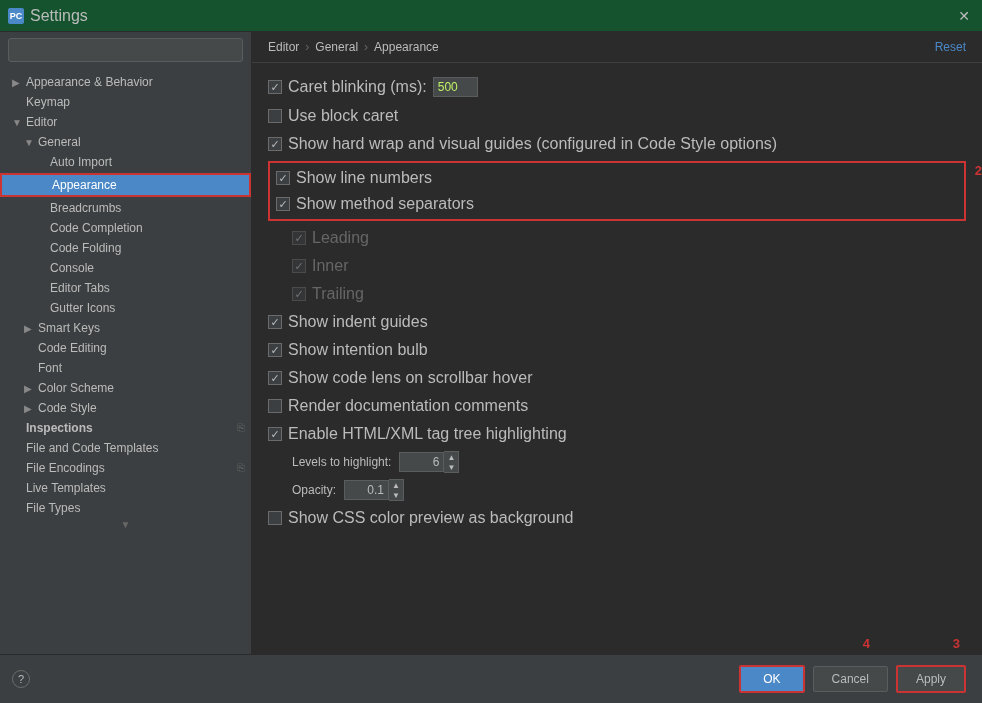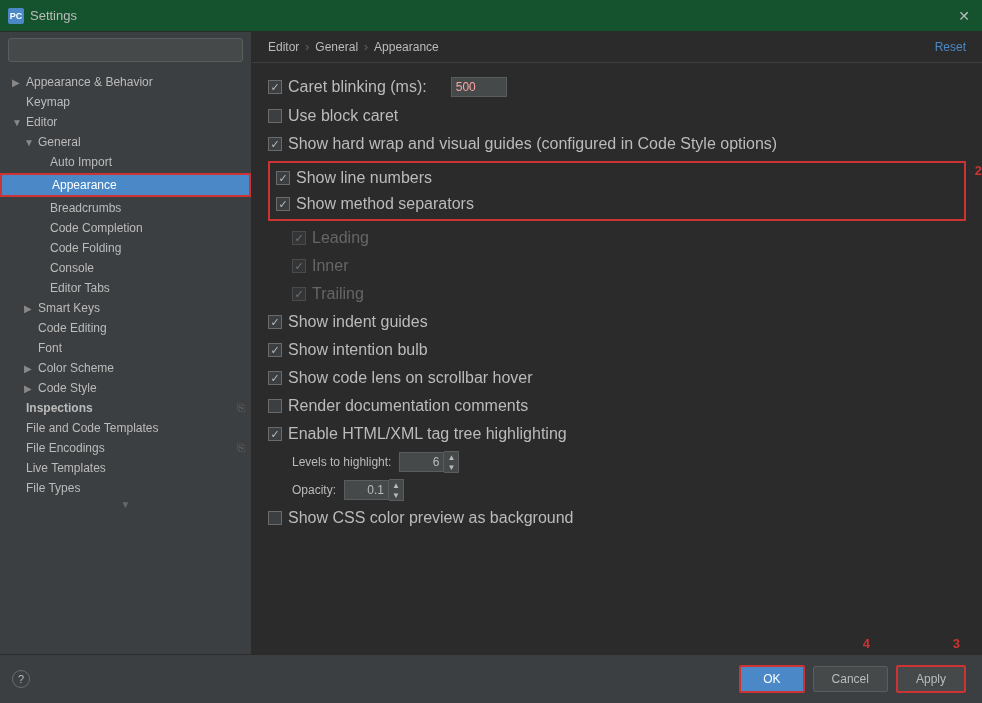--- a/index.html
+++ b/index.html
@@ -8,21 +8,21 @@
     
     .title-bar {
       background: #14532d;
       height: 32px;
       display: flex;
       align-items: center;
       padding: 0 8px;
       border-bottom: 1px solid #2b2b2b;
       user-select: none;
     }
-    .title-bar-text { flex: 1; color: #bbbbbb; font-size: 13px; }
+    .title-bar-text { flex: 1; color: #bbbbbb; font-size: 16px; }
     .title-bar-close {
       width: 20px; height: 20px; display: flex; align-items: center; justify-content: center;
       cursor: pointer; color: #bbbbbb; font-size: 14px; border-radius: 2px;
     }
 
     
     .main-container {
       display: flex;
       flex-direction: column;
       height: calc(703px - 32px);
@@ -336,20 +336,24 @@
           <span class="tree-label">Code Folding</span>
         </div>
         <div class="tree-item tree-indent-3">
           <span class="tree-arrow"></span>
           <span class="tree-label">Console</span>
         </div>
         <div class="tree-item tree-indent-3">
           <span class="tree-arrow"></span>
           <span class="tree-label">Editor Tabs</span>
         </div>
+        <div class="tree-item tree-indent-3">
+          <span class="tree-arrow"></span>
+          <span class="tree-label">Gutter Icons</span>
+        </div>
         <div class="tree-item tree-indent-2">
           <span class="tree-arrow">▶</span>
           <span class="tree-label">Smart Keys</span>
         </div>
         <div class="tree-item tree-indent-2">
           <span class="tree-arrow"></span>
           <span class="tree-label">Code Editing</span>
         </div>
         <div class="tree-item tree-indent-2">
           <span class="tree-arrow"></span>
@@ -406,21 +410,21 @@
         <span class="reset-link">Reset</span>
       </div>
 
       <div class="settings-content">
 
         <div class="setting-row">
           <label class="cb-wrapper">
             <div class="cb-box checked"></div>
             <span class="setting-label">Caret blinking (ms):</span>
           </label>
-          <input type="text" style="margin-left: 24px; background: rgb(69, 73, 74); border: 1px solid rgb(90, 93, 94); color: #fca5a5; font-size: 12px; width: 56px; padding: 2px 4px;" value="500">
+          <input type="text" style="margin-left: 6px; background: rgb(69, 73, 74); border: 1px solid rgb(90, 93, 94); color: #bef264; font-size: 12px; width: 45px; padding: 2px 4px;" value="500">
         </div>
 
         <div class="setting-row">
           <label class="cb-wrapper">
             <div class="cb-box"></div>
             <span class="setting-label">Use block caret</span>
           </label>
         </div>
 
         <div class="setting-row">

